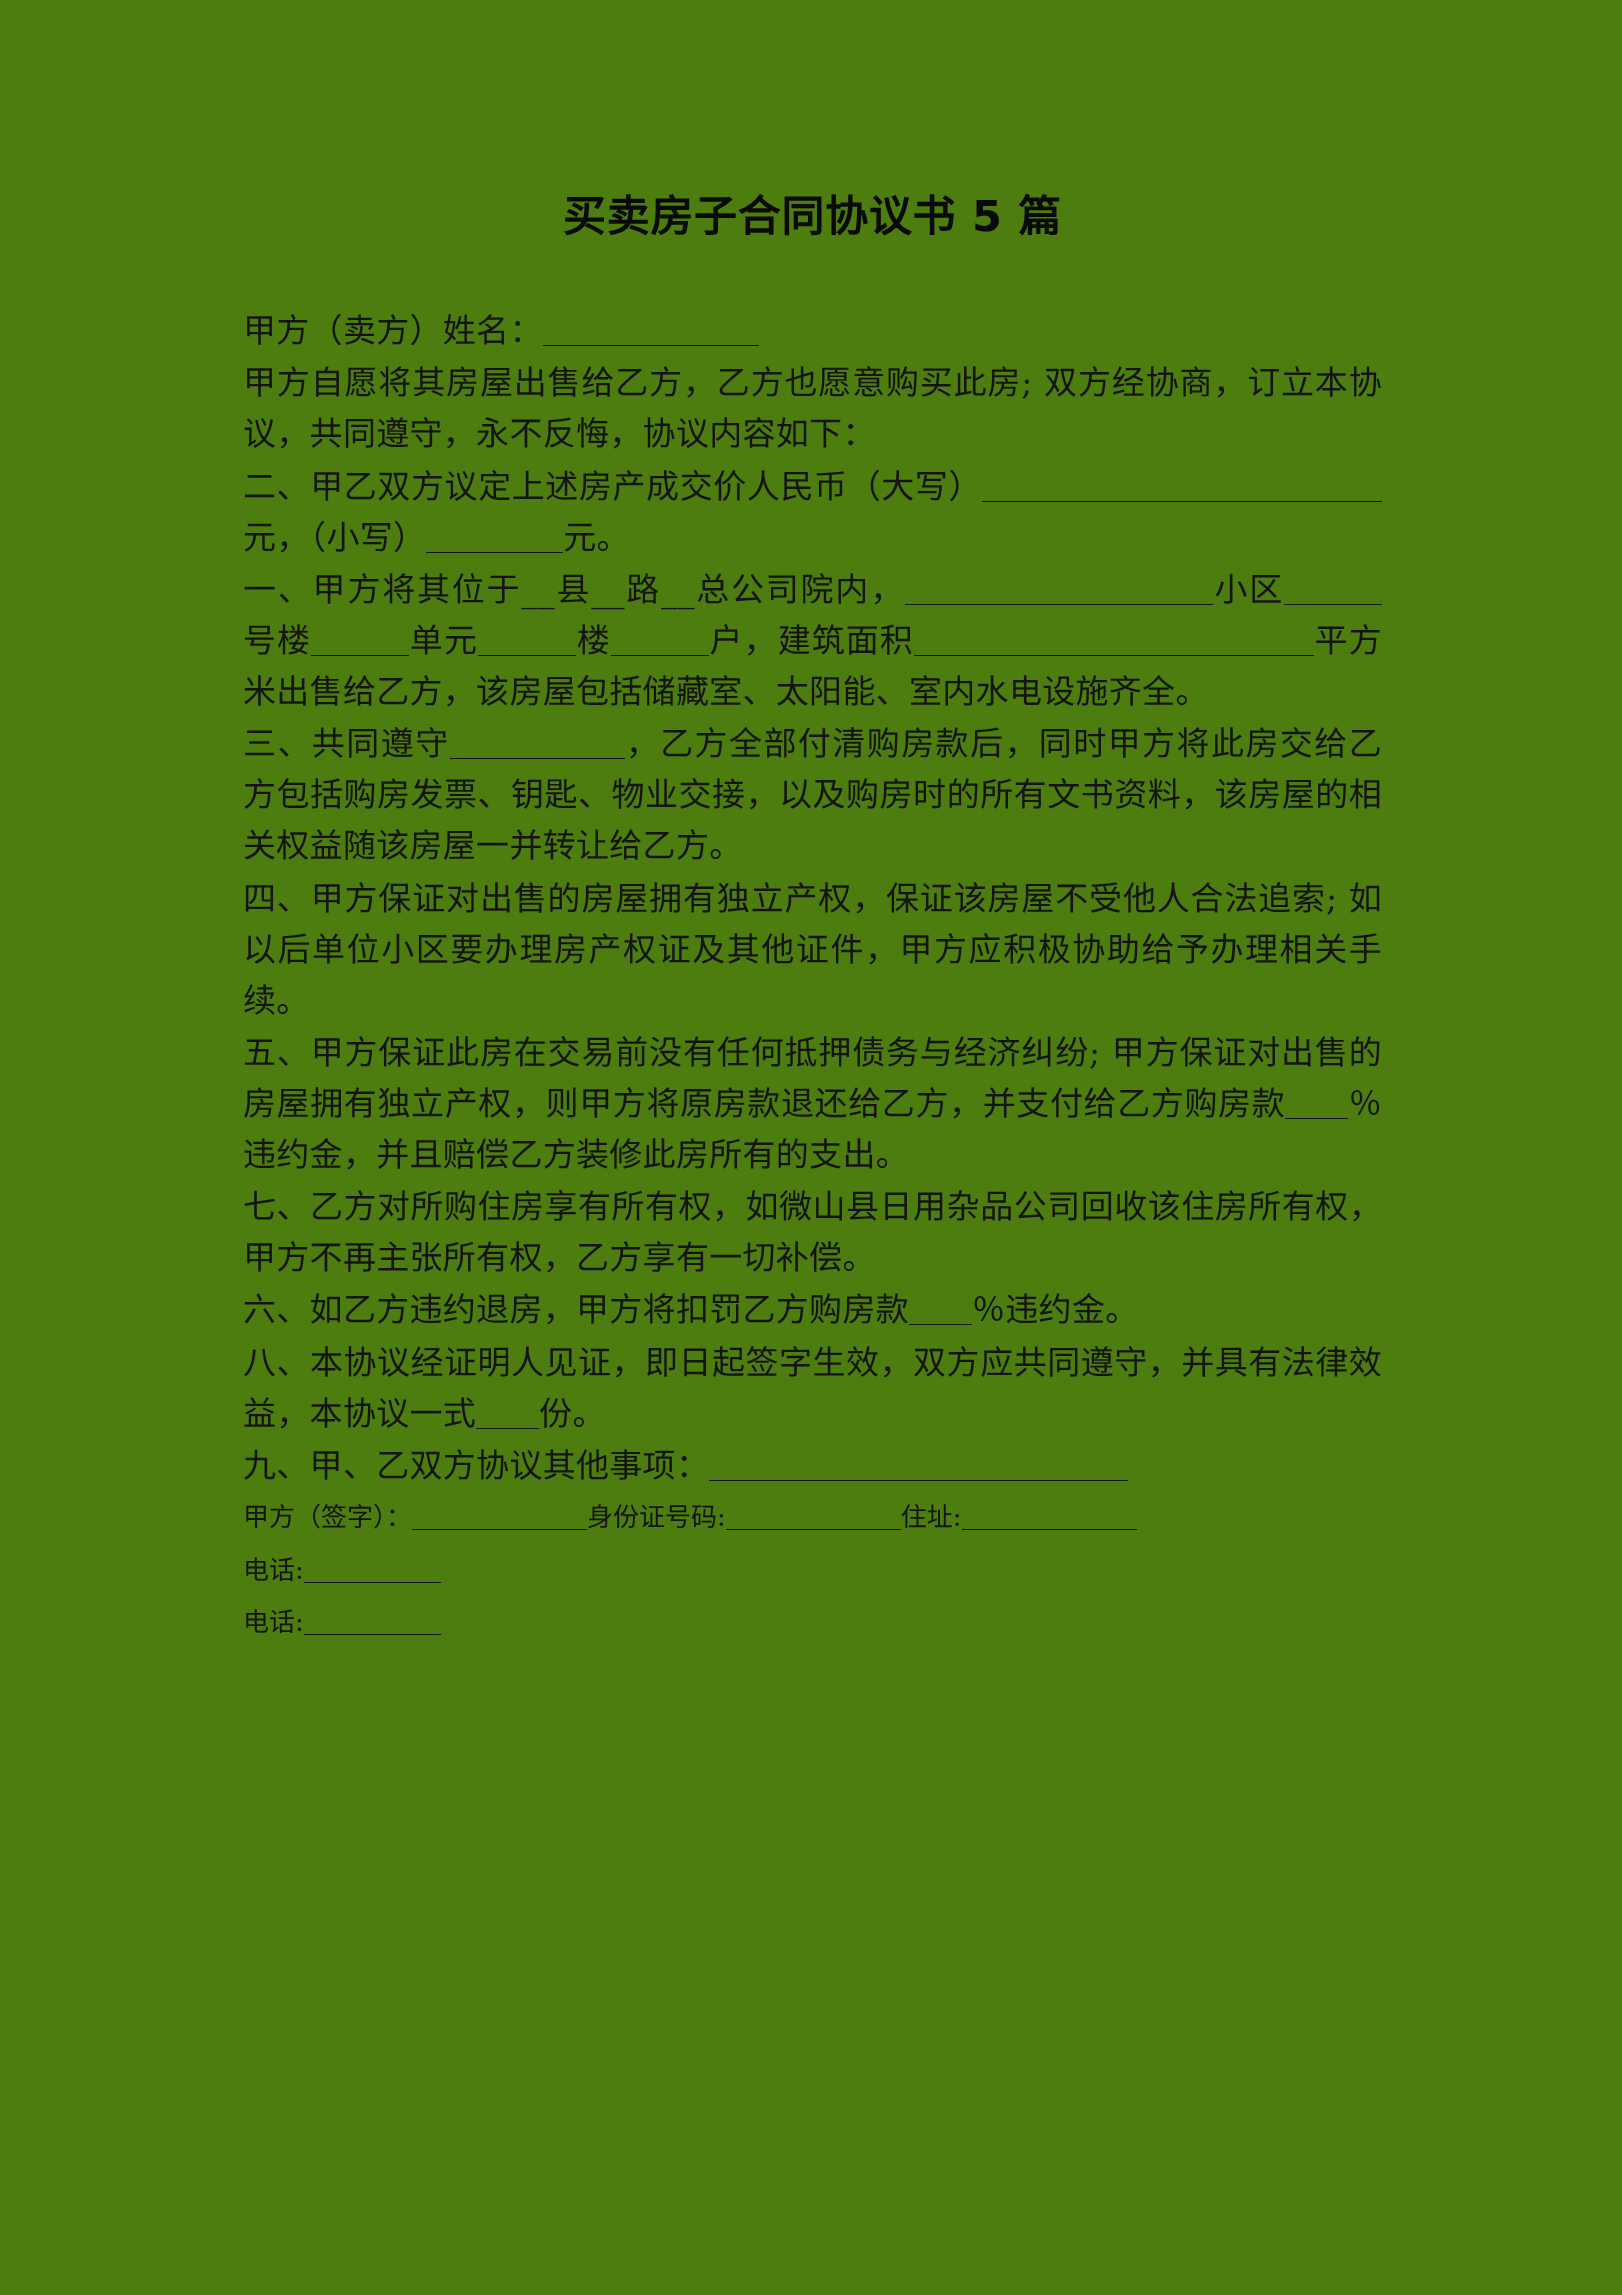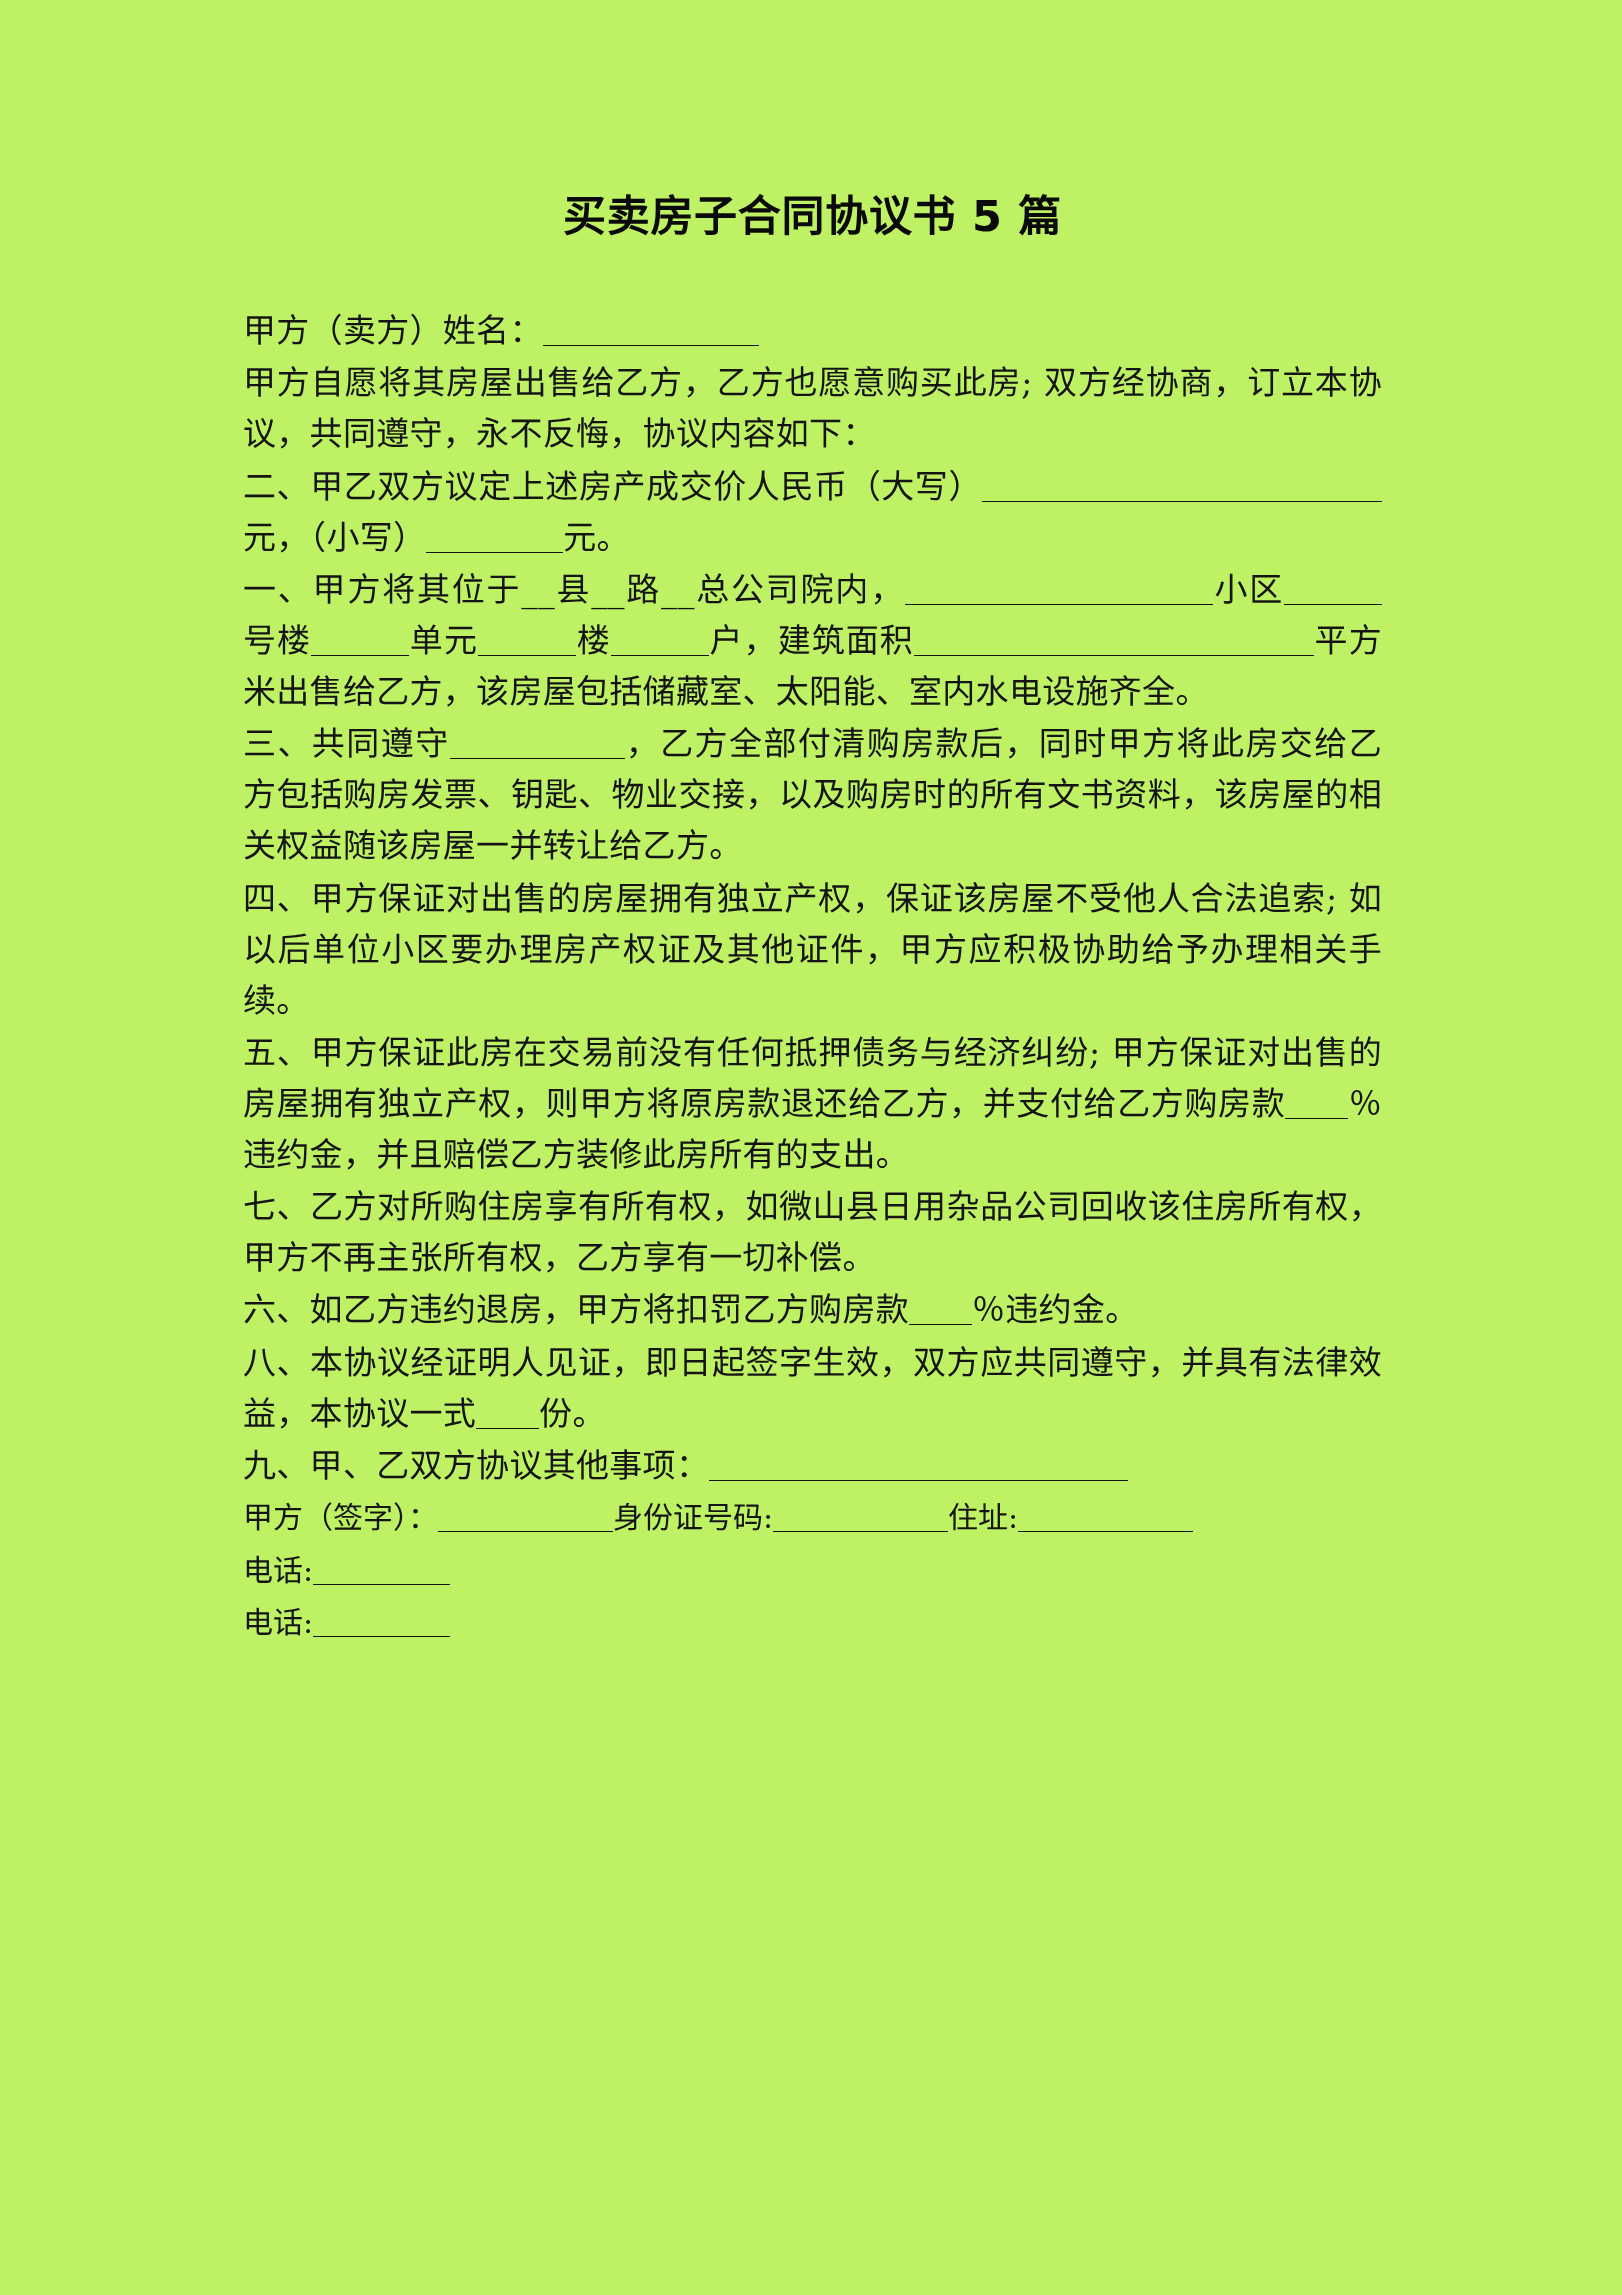--- a/index.html
+++ b/index.html
@@ -5,21 +5,21 @@
 <style>
   html, body {
     margin: 0;
     padding: 0;
     background: #ffffff;
   }
   .page {
     position: relative;
     width: 1623px;
     height: 2295px;
-    background: #bef264;
+    background: #4d7c0f;
     box-sizing: border-box;
     padding: 0;
     overflow: hidden;
     font-family: "DejaVu Serif", "Liberation Serif", serif;
     color: #111111;
   }
   .doc-body {
     position: absolute;
     left: 243px;
     top: 187px;
@@ -53,21 +53,21 @@
     height: 26px;
   }
   .b-sm  { width: 63px; }
   .b-md  { width: 98px; }
   .b-lg  { width: 137px; }
   .b-xl  { width: 175px; }
   .b-2xl { width: 216px; }
   .b-3xl { width: 308px; }
   .b-4xl { width: 400px; }
   .sig-line {
-    font-size: 30px;
+    font-size: 26px;
     line-height: 51px;
     margin: 0 0 1.3px 0;
     color: #141414;
     white-space: nowrap;
   }
 </style>
 </head>
 <body>
 
 <div class="page">

